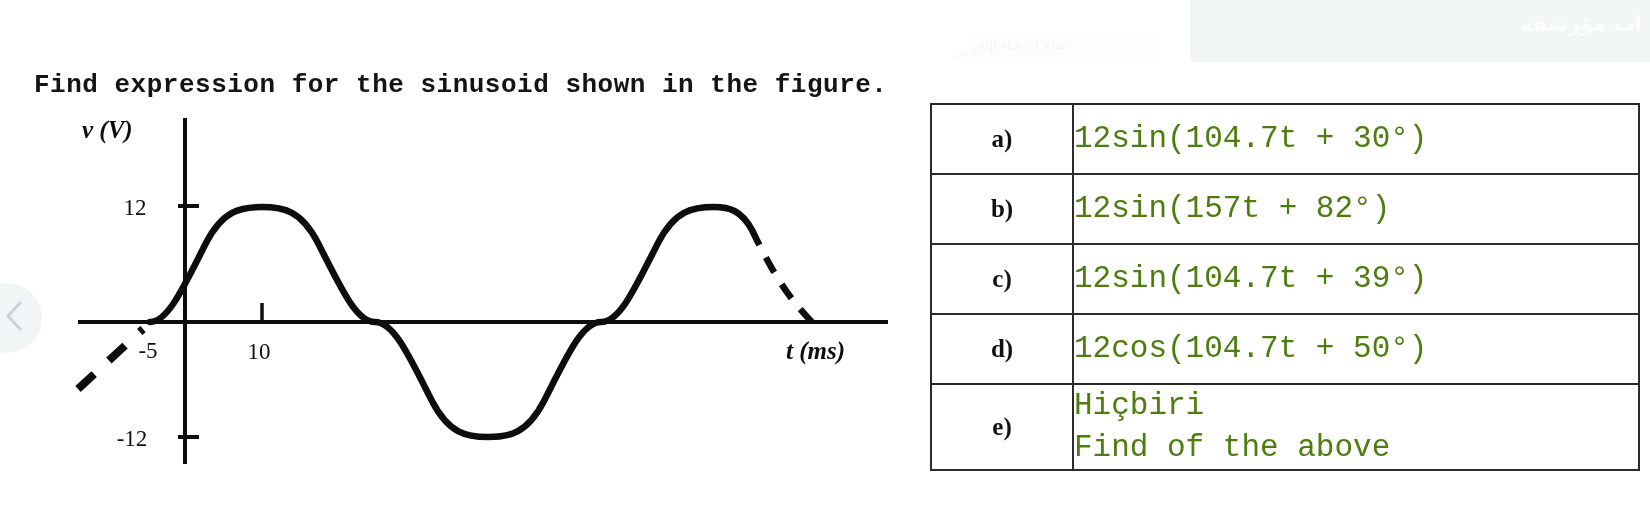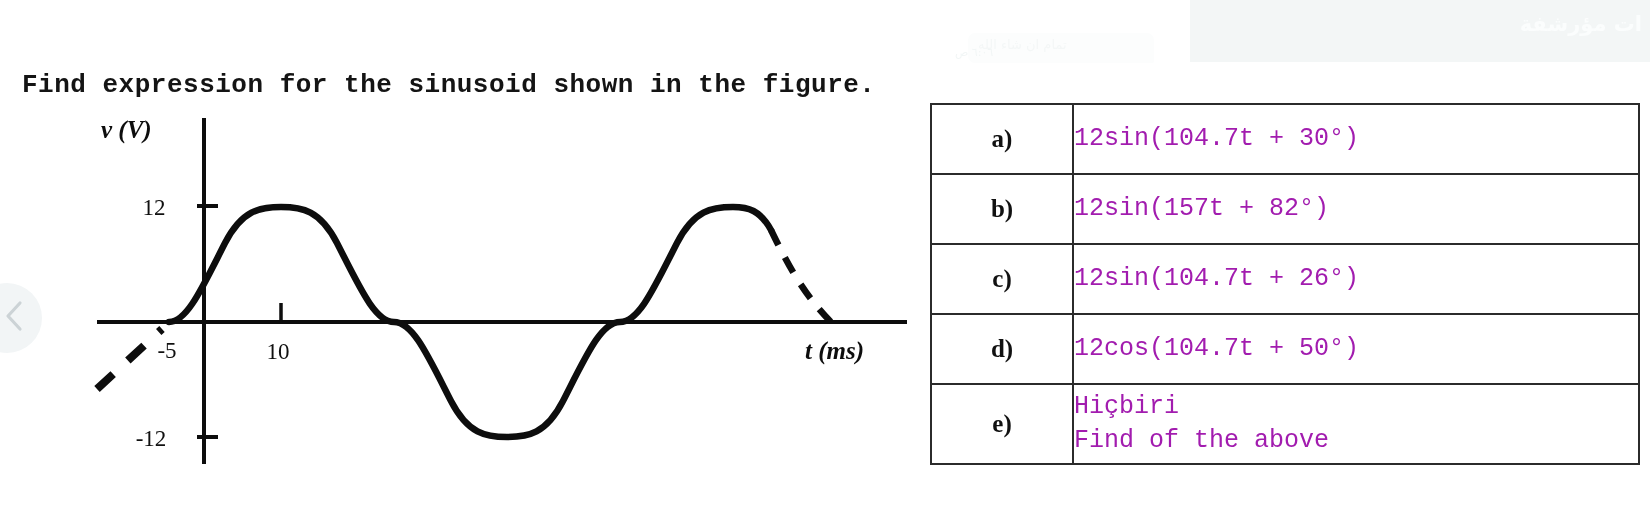--- a/index.html
+++ b/index.html
@@ -44,28 +44,28 @@
   
   #prev-button{
     position:absolute;left:-28px;top:283px;
     width:70px;height:70px;border-radius:50%;
     background:#f2f5f6;
     display:flex;align-items:center;justify-content:center;
   }
   #prev-button svg{margin-left:14px;}
   
   #question-title{
-    position:absolute;left:22px;top:70px;
+    position:absolute;left:34px;top:70px;
     font-family:"Liberation Mono", monospace;
     font-size:26px;font-weight:700;color:#141414;
     letter-spacing:.5px;white-space:nowrap;
   }
   
   #figure{
-    position:absolute;left:0;top:96px;width:920px;height:400px;margin-left:19px;
+    position:absolute;left:0;top:96px;width:920px;height:400px;
   }
   #figure svg{display:block;}
   .axis-label{
     font-family:"Liberation Serif", serif;
     font-style:italic;font-weight:700;
     font-size:25px;fill:#0d0d0d;
   }
   .tick-text{
     font-family:"Liberation Serif", serif;
     font-size:23px;fill:#101010;
@@ -84,21 +84,21 @@
   }
   td.opt-key{
     width:140px;
     text-align:center;
     font-family:"Liberation Serif", serif;
     font-size:25px;font-weight:700;color:#111;
   }
   td.opt-val{
     padding-left:22px;
     font-family:"Liberation Mono", monospace;
-    font-size:25px;color:#a21caf;
+    font-size:31px;color:#4d7c0f;
     letter-spacing:0px;white-space:pre-line;line-height:1.35;
   }
   tr.row-std td{height:68px;}
   tr.row-tall td{height:78px;}
 </style>
 </head>
 <body>
 
 <div id="top-banner">
   <div id="banner-right-panel"></div>
@@ -167,21 +167,21 @@
     <tr class="row-std">
       <td class="opt-key">a)</td>
       <td class="opt-val">12sin(104.7t + 30°)</td>
     </tr>
     <tr class="row-std">
       <td class="opt-key">b)</td>
       <td class="opt-val">12sin(157t + 82°)</td>
     </tr>
     <tr class="row-std">
       <td class="opt-key">c)</td>
-      <td class="opt-val">12sin(104.7t + 26°)</td>
+      <td class="opt-val">12sin(104.7t + 39°)</td>
     </tr>
     <tr class="row-std">
       <td class="opt-key">d)</td>
       <td class="opt-val">12cos(104.7t + 50°)</td>
     </tr>
     <tr class="row-tall">
       <td class="opt-key">e)</td>
       <td class="opt-val">Hiçbiri
 Find of the above</td>
     </tr>

